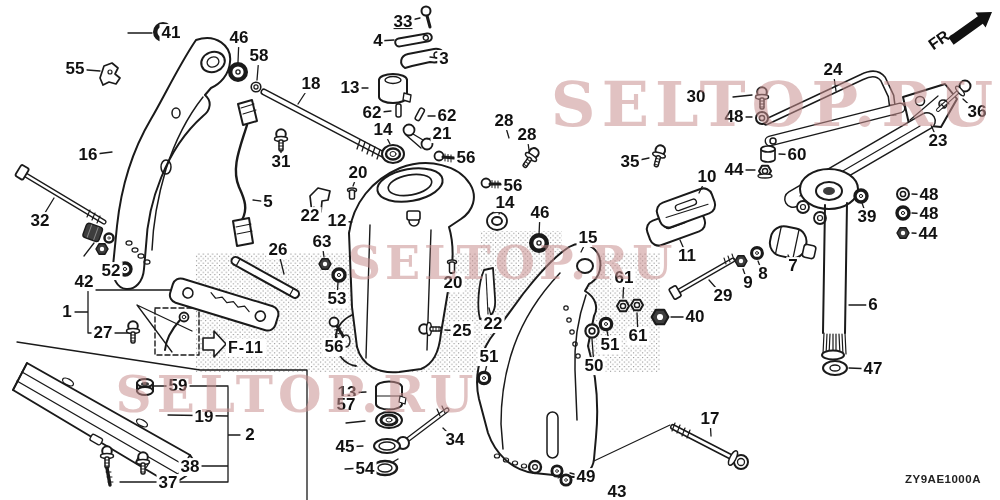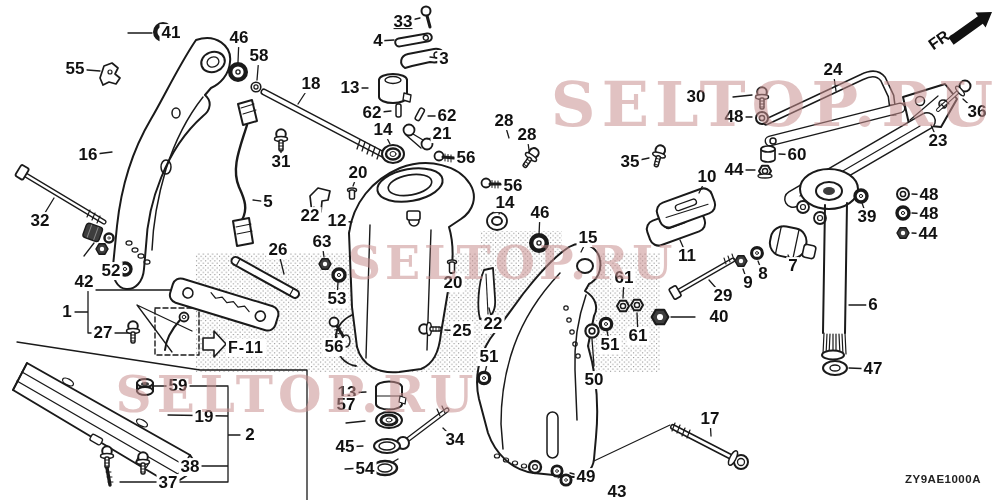--- a/index.html
+++ b/index.html
@@ -508,25 +508,25 @@
       <div class="callout" style="left: 734px; top: 170px;">44</div>
       <div class="callout" style="left: 867px; top: 217px;">39</div>
       <div class="callout" style="left: 929px; top: 195px;">48</div>
       <div class="callout" style="left: 929px; top: 214px;">48</div>
       <div class="callout" style="left: 928px; top: 234px;">44</div>
       <div class="callout" style="left: 687px; top: 256px;">11</div>
       <div class="callout" style="left: 793px; top: 266px;">7</div>
       <div class="callout" style="left: 763px; top: 274px;">8</div>
       <div class="callout" style="left: 748px; top: 283px;">9</div>
       <div class="callout" style="left: 723px; top: 296px;">29</div>
-      <div class="callout" style="left: 719px; top: 317px;">40</div>
+      <div class="callout" style="left: 695px; top: 317px;">40</div>
       <div class="callout" style="left: 624px; top: 278px;">61</div>
       <div class="callout" style="left: 638px; top: 336px;">61</div>
       <div class="callout" style="left: 610px; top: 345px;">51</div>
-      <div class="callout" style="left: 594px; top: 366px; margin-top: 14px;">50</div>
+      <div class="callout" style="left: 594px; top: 366px;">50</div>
       <div class="callout" style="left: 873px; top: 305px;">6</div>
       <div class="callout" style="left: 873px; top: 369px;">47</div>
       <div class="callout" style="left: 710px; top: 419px;">17</div>
       <div class="callout" style="left: 586px; top: 477px;">49</div>
       <div class="callout" style="left: 617px; top: 492px;">43</div>
     </div>
 
 <div class="detail-ref" style="left:246px;top:348px">F-11</div>
 
 <div class="fr-label" style="left:941px;top:39px">FR.</div>

